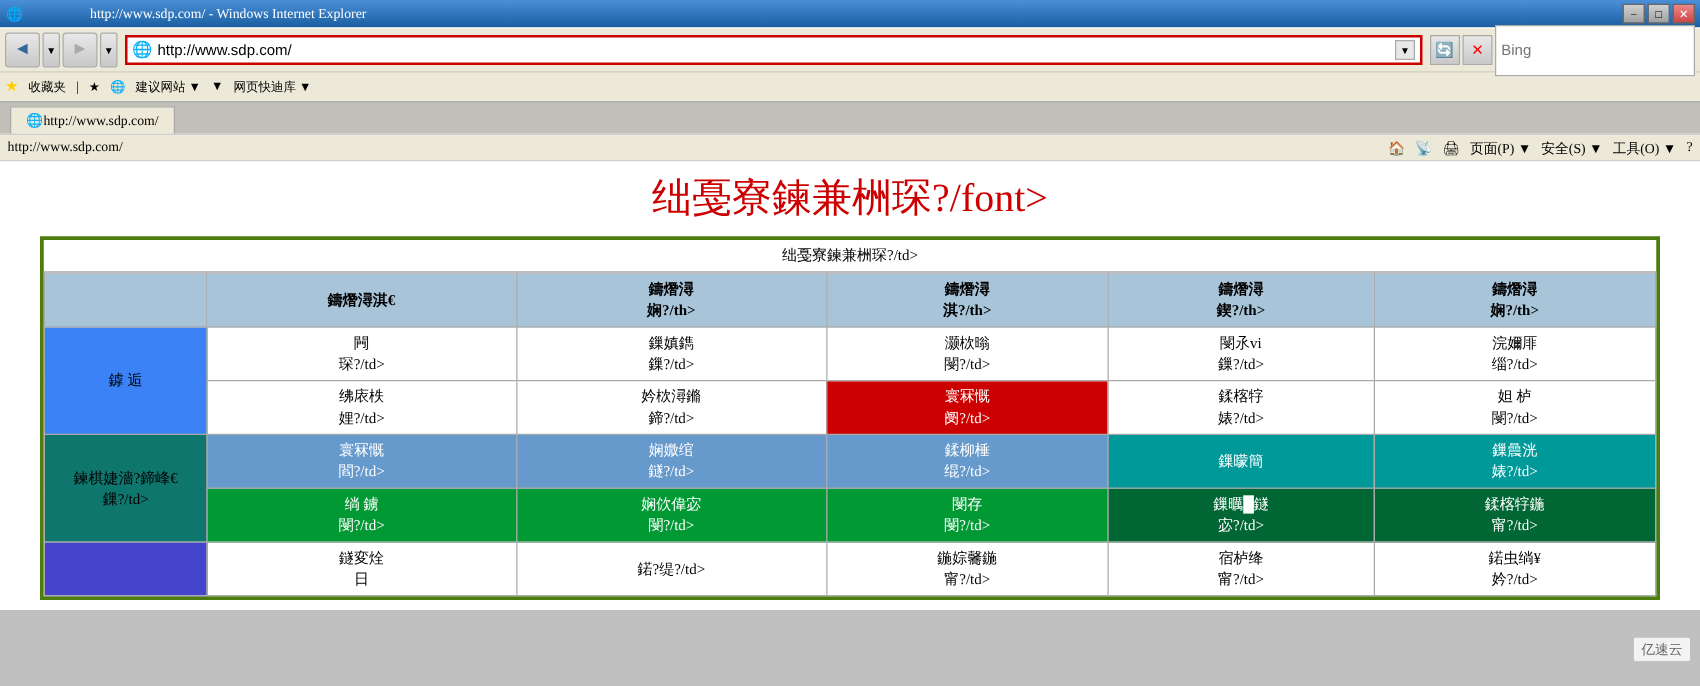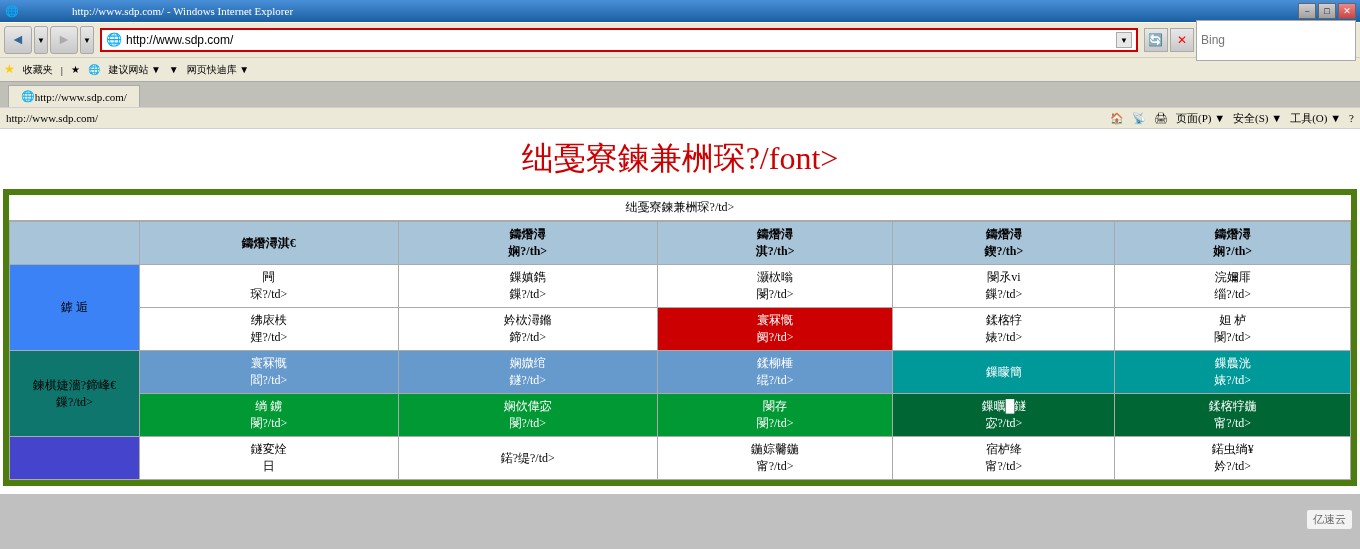--- a/index.html
+++ b/index.html
@@ -169,35 +169,35 @@
       border-bottom: 1px solid #d0d0d0;
       font-size: 11px;
     }
     .menu-left { display: flex; align-items: center; gap: 4px; }
     .menu-right { display: flex; align-items: center; gap: 8px; font-size: 11px; }
     .menu-item { cursor: pointer; }
 
     
     .page-content {
       background: white;
-      padding: 8px 3px;
+      padding: 8px 32px;
       overflow: hidden;
     }
 
     .page-title {
       text-align: center;
       font-size: 32px;
       color: #cc0000;
       margin-bottom: 8px;
       font-weight: normal;
     }
 
     
     .main-table-wrapper {
-      border: 6px solid #4d7c0f;
+      border: 3px solid #4d7c0f;
     }
     .table-header-row {
       text-align: center;
       padding: 4px;
       font-size: 12px;
       border-bottom: 1px solid #aaa;
     }
     .data-table {
       width: 100%;
       border-collapse: collapse;

